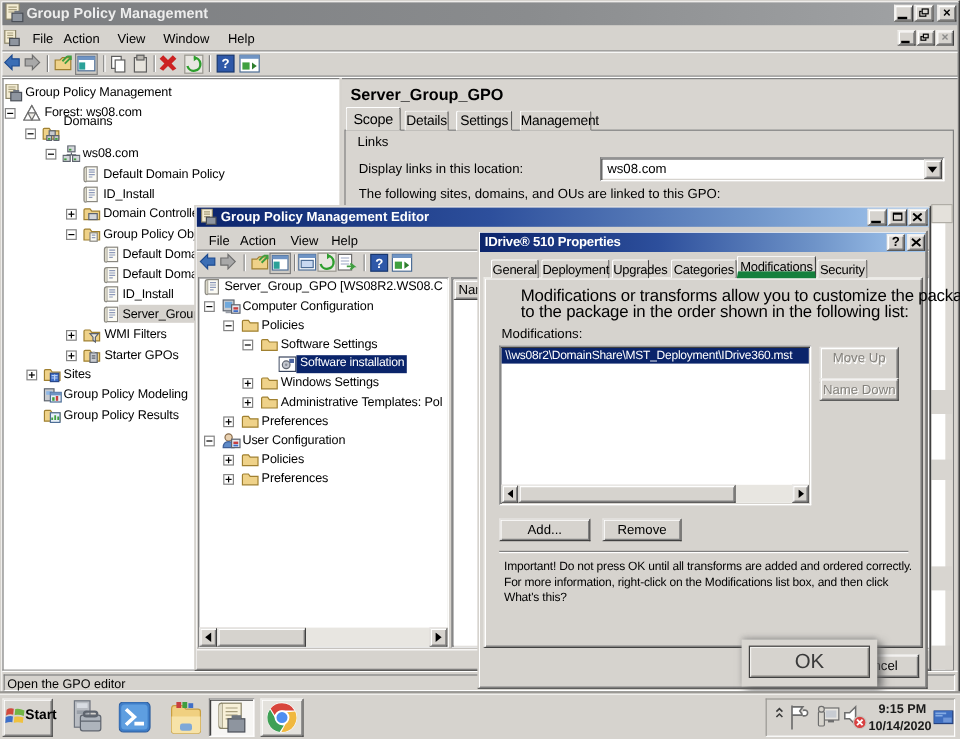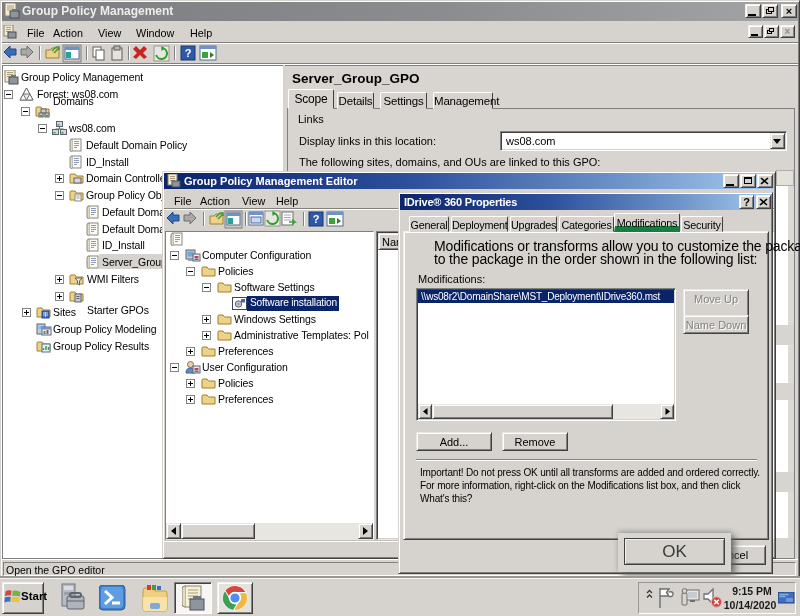--- a/index.html
+++ b/index.html
@@ -247,21 +247,21 @@
  <div class="ebox" style="left:55px;top:292px;">
       <b class="h"></b>
       <b class="v"></b>
     </div>
  <div class="ico" style="left:69px;top:289px;"><svg width="16" height="15">
         <path d="M1 12 V4 q0-1 1-1 h4 l1.5 2 H14 v7 z" fill="#EFD289" stroke="#A08030"></path>
         <rect x="6" y="5" width="6" height="8" fill="#C8CBD0" stroke="#5E646E"></rect>
         <rect x="8" y="4" width="2" height="2" fill="#9A9FA8"></rect>
         <path d="M7.5 7.5 h3 M7.5 9.5 h3" stroke="#5E646E"></path>
       </svg></div>
- <div class="trow" style="left:87px;top:304px;">Starter GPOs</div>
+ <div class="trow" style="left:87px;top:290px;">Starter GPOs</div>
  <div class="ebox" style="left:22px;top:308px;">
       <b class="h"></b>
       <b class="v"></b>
     </div>
  <div class="ico" style="left:36px;top:305px;"><svg width="16" height="15">
         <path d="M1 12 V4 q0-1 1-1 h4 l1.5 2 H14 v7 z" fill="#EFD289" stroke="#A08030"></path>
         <rect x="6" y="6" width="7" height="7" fill="#3E6EC8" stroke="#28488A"></rect>
         <path d="M7 8 h5 M7 10 h5 M9.5 7 v5" stroke="#B8D0F4"></path>
       </svg></div>
  <div class="trow" style="left:53px;top:306px;">Sites</div>
@@ -360,20 +360,21 @@
   </svg>
  </div>
 
  <div class="a sunk" style="left:165px;top:231px;width:209px;height:309px;overflow:hidden;">
   <div class="a" style="left:0;top:0;width:207px;height:307px;background:#fff;">
    <div class="ico" style="left:4px;top:0px;"><svg width="14" height="15">
             <rect x="3" y="1" width="9" height="12" fill="#FBFAF3" stroke="#8A8880"></rect>
             <path d="M5 3.5 h5 M5 5.5 h5 M5 7.5 h5 M5 9.5 h3" stroke="#8E9ABA"></path>
             <path d="M3 1 q-2 0 -2 2 v9 q0 1.5 1.5 1.5 L3 13" fill="#DBD8C8" stroke="#8A8880"></path>
           </svg></div>
+   <div class="trow" style="left:21px;top:1px;">Server_Group_GPO [WS08R2.WS08.C</div>
    <div class="ebox" style="left:4px;top:19px;">
           <b class="h"></b>
         </div>
    <div class="ico" style="left:19px;top:16px;"><svg width="16" height="15">
             <rect x="1" y="2" width="9" height="9" fill="#C8CBD0" stroke="#5E646E"></rect>
             <rect x="2.5" y="3.5" width="6" height="5" fill="#6FA8DC"></rect>
             <rect x="3" y="11" width="5" height="2" fill="#9A9FA8"></rect>
             <rect x="8" y="6" width="7" height="7" fill="#E8EAF0" stroke="#5E646E"></rect>
             <rect x="9.5" y="8" width="4" height="2" fill="#C83F3F"></rect>
             <rect x="9.5" y="10.5" width="4" height="1.5" fill="#3F6EC8"></rect>
@@ -471,32 +472,32 @@
  <div class="a" style="left:378px;top:233px;width:394px;height:305px;background:#fff;"></div>
  <div class="a gbtn" style="left:378px;top:233px;width:394px;height:17px;text-align:left;"></div>
  <div class="a" style="left:382px;top:236px;">Name</div>
 
  <div class="a" style="left:164px;top:541px;width:610px;height:16px;background:#D6D3CE;border-top:1px solid #fff;box-shadow:0 -2px 0 #80808033;"></div>
 </div>
 
 <div id="dialog">
  <div class="a frame" style="left:398px;top:192px;width:375px;height:382px;"></div>
  <div class="a tb-act" style="left:400px;top:194px;width:371px;height:16px;"></div>
- <div class="a ttxt" style="left:404px;top:196px;">IDrive® 360 Properties</div>
+ <div class="a ttxt" style="left:404px;top:196px;">IDrive® 510 Properties</div>
  <div class="a capbtn" style="left:739px;top:195px;width:15px;height:14px;font-size:11px;line-height:13px;">?</div>
  <div class="a capbtn" style="left:756px;top:195px;width:15px;height:14px;"></div>
  <svg class="a" style="left:759px;top:198px;" width="9" height="8">
       <path d="M1 1 L8 7 M8 1 L1 7" stroke="#000" stroke-width="1.6"></path>
     </svg>
 
  <div class="a" style="left:403px;top:231px;width:366px;height:309px;background:#D6D3CE;border:1px solid;border-color:#F0EFEC #404040 #404040 #F0EFEC;box-shadow:inset 1px 1px 0 #fff,inset -1px -1px 0 #808080;"></div>
 
  <div class="tab" style="left:409px;top:216px;width:40px;height:16px;line-height:16px;">General</div>
  <div class="tab" style="left:451px;top:216px;width:57px;height:16px;line-height:16px;">Deployment</div>
- <div class="tab" style="left:510px;top:216px;width:47px;height:16px;line-height:16px;">Upgrades</div>
+ <div class="tab" style="left:510px;top:216px;width:31px;height:16px;line-height:16px;">Upgrades</div>
  <div class="tab" style="left:559px;top:216px;width:55px;height:16px;line-height:16px;">Categories</div>
  <div class="tab" style="left:681px;top:216px;width:42px;height:16px;line-height:16px;">Security</div>
  <div class="tab" style="left:614px;top:213px;width:66px;height:19px;line-height:18px;border-bottom:6px solid #15803d;">Modifications</div>
 
  <div class="a" style="left:434px;top:240px;white-space:nowrap;font-size:14px;letter-spacing:-0.16px;line-height:13px;">Modifications or transforms allow you to customize the package and are applied<br>to the package in the order shown in the following list:</div>
  <div class="a" style="left:418px;top:273px;">Modifications:</div>
 
  <div class="a sunk" style="left:416px;top:288px;width:260px;height:133px;"></div>
  <div class="a" style="left:418px;top:290px;width:256px;height:129px;background:#fff;"></div>
  <div class="a" style="left:418px;top:290px;width:256px;height:13px;background:#0A246A;color:#fff;padding-left:3px;line-height:13px;white-space:nowrap;overflow:hidden;font-size:10px;letter-spacing:-0.2px;">\\ws08r2\DomainShare\MST_Deployment\IDrive360.mst</div>

